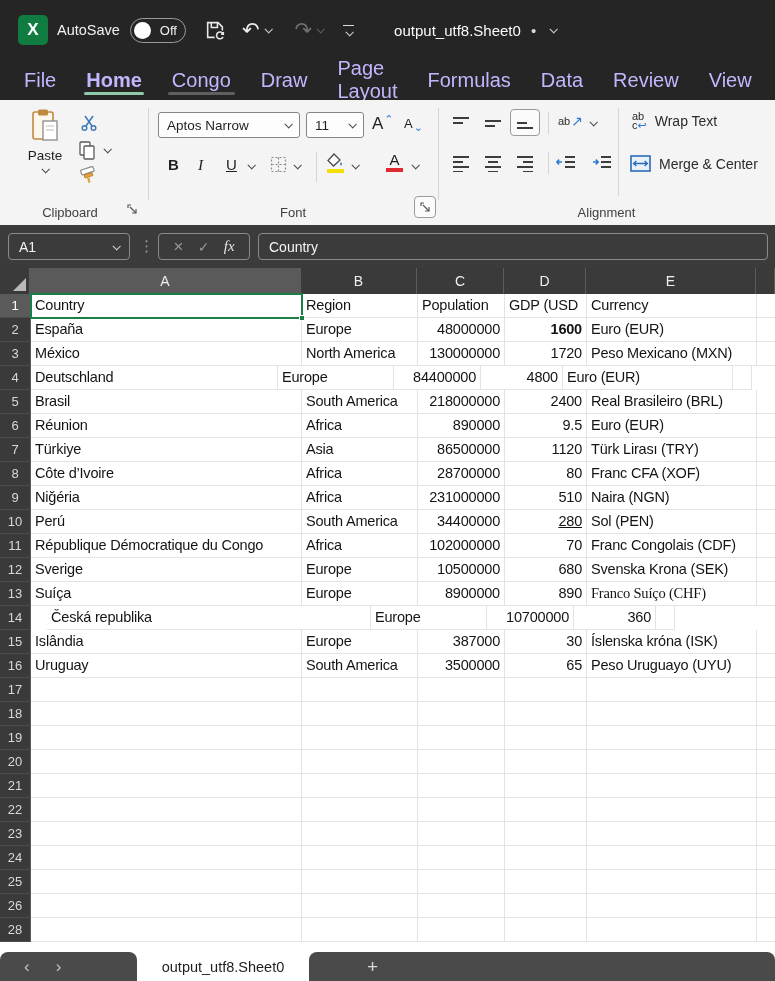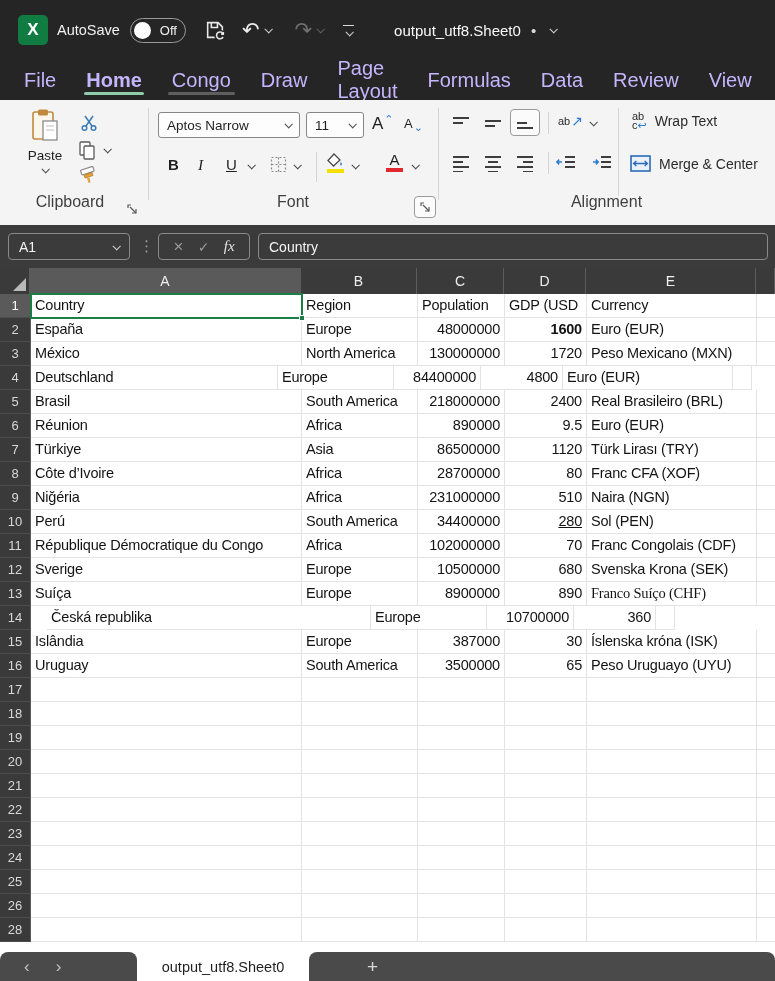--- a/index.html
+++ b/index.html
@@ -28,21 +28,21 @@
 
   
   .tabbar { position:absolute; left:0; top:60px; width:775px; height:40px; background:#252525; display:flex; align-items:stretch; gap:30px; padding-left:24px; }
   .rtab { position:relative; color:#c4b5fd; font-size:20px; display:flex; align-items:center; cursor:pointer; }
   .rtab.active { font-weight:bold; }
   .rtab.active::after { content:""; position:absolute; left:-2px; right:-2px; bottom:5px; height:3.5px; border-radius:2px; background:#8FCBAA; }
   .rtab.hover::after { content:""; position:absolute; left:-4px; right:-4px; bottom:5px; height:3.5px; border-radius:2px; background:#5f5f5f; }
 
   
   .ribbon { position:absolute; left:0; top:100px; width:775px; height:125px; background:#f4f4f4; }
-  .grp-label { position:absolute; bottom:14px; font-size:16px; color:#3f3f3f; text-align:center; }
+  .grp-label { position:absolute; bottom:5px; font-size:13px; color:#3f3f3f; text-align:center; }
   .vdiv { position:absolute; width:1px; background:#d4d4d4; }
   .ricon { position:absolute; display:flex; align-items:center; }
   .launcher { position:absolute; }
   .paste-btn { position:absolute; left:16px; top:8px; width:58px; height:96px; display:flex; flex-direction:column; align-items:center; cursor:pointer; }
   .paste-lbl { font-size:13.5px; color:#1f1f1f; margin-top:4px; }
   .combo { position:absolute; height:26px; background:#fdfdfd; border:1px solid #868686; border-radius:3px; display:flex; align-items:center; padding:0 8px; font-size:13.5px; color:#1f1f1f; justify-content:space-between; cursor:pointer; }
   .fmt-b { position:absolute; font-weight:bold; font-size:15px; color:#1f1f1f; cursor:pointer; }
   .fmt-i { position:absolute; font-style:italic; font-family:"Liberation Serif",serif; font-size:15.5px; color:#1f1f1f; cursor:pointer; }
   .fmt-u { position:absolute; text-decoration:underline; font-size:15px; color:#1f1f1f; cursor:pointer; }
   .grow-a { font-size:17px; color:#1f1f1f; font-weight:500; }

